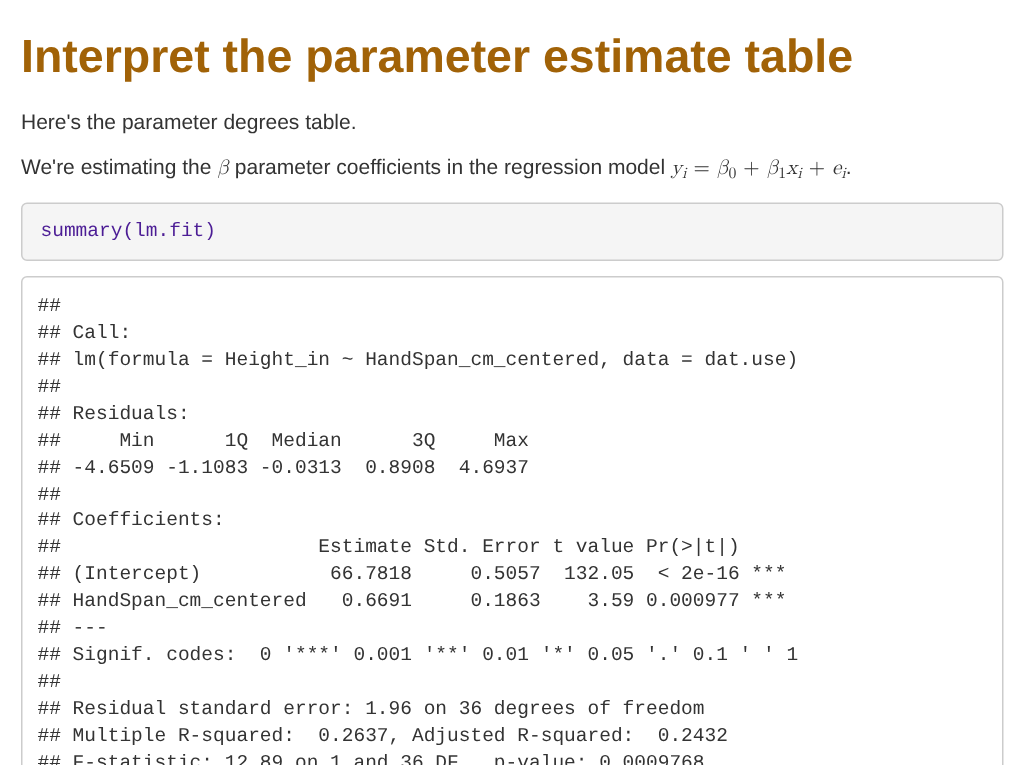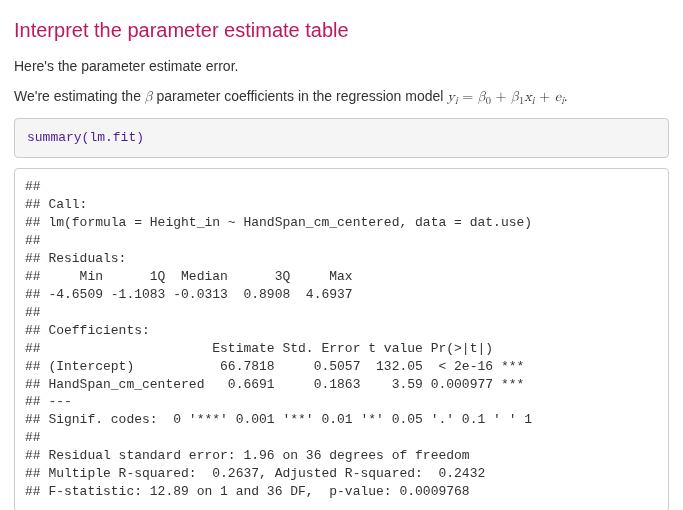--- a/index.html
+++ b/index.html
@@ -7,24 +7,24 @@
     font-family:"Helvetica Neue",Helvetica,Arial,sans-serif;
     color:#333;
     font-size:14px;
     line-height:1.42857;
     padding:10px 14px;
     width:683px;
     box-sizing:border-box;
     background:#fff;
   }
   h2{
-    font-size:20px;
-    font-weight:400;
+    font-size:31px;
+    font-weight:700;
     margin:6px 0 12px 0;
-    color:#be185d;
+    color:#a16207;
   }
   p{margin:0 0 10px 0;}
   .math{
     font-family:"Cambria Math","Latin Modern Math","STIX Two Math",serif;
     font-style:italic;
   }
   .sub{font-size:0.75em;vertical-align:-0.25em;font-style:italic;}
   pre.code-input{
     background:#f5f5f5;
     border:1px solid #ccc;
@@ -48,21 +48,21 @@
     white-space:pre;
     overflow:auto;
     line-height:1.38;
   }
 </style>
 </head>
 <body>
 
 <h2>Interpret the parameter estimate table</h2>
 
-<p>Here's the parameter estimate error.</p>
+<p>Here's the parameter degrees table.</p>
 
 <p>
   <span>We're estimating the </span><span class="math">β</span><span> parameter coefficients in the regression model </span><span class="math"><span>y</span><span class="sub">i</span><span style="font-style:normal;"> = </span><span>β</span><span class="sub" style="font-style:normal;">0</span><span style="font-style:normal;"> + </span><span>β</span><span class="sub" style="font-style:normal;">1</span><span>x</span><span class="sub">i</span><span style="font-style:normal;"> + </span><span>e</span><span class="sub">i</span></span><span>.</span>
 </p>
 
 <pre class="code-input">summary(lm.fit)</pre>
 
 <pre class="code-output">## 
 ## Call:
 ## lm(formula = Height_in ~ HandSpan_cm_centered, data = dat.use)

